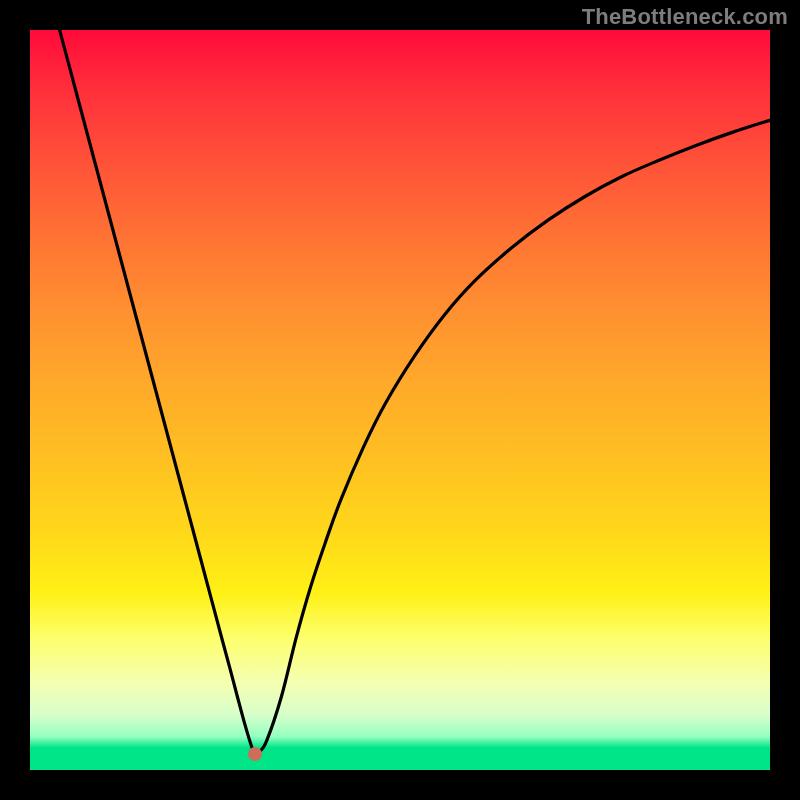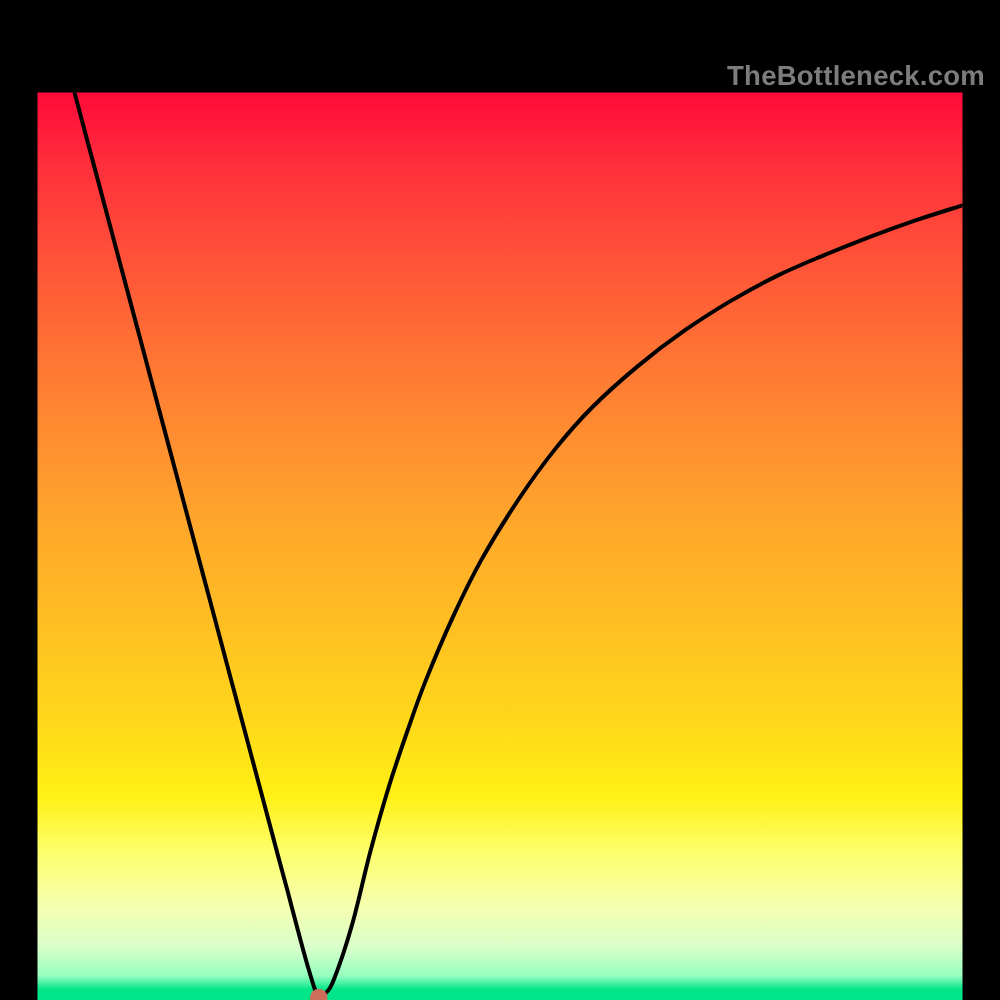--- a/index.html
+++ b/index.html
@@ -7,21 +7,20 @@
     padding: 0;
     width: 800px;
     height: 800px;
     background: #000;
     overflow: hidden;
   }
   .canvas {
     position: relative;
     width: 800px;
     height: 696px;
-    margin-top: 44px;
   }
   .plot-area {
     position: absolute;
     left: 30px;
     top: 30px;
     width: 740px;
     height: 740px;
     background: linear-gradient(to bottom,
       #ff0a3a 0%,
       #ff2f3b 8%,

